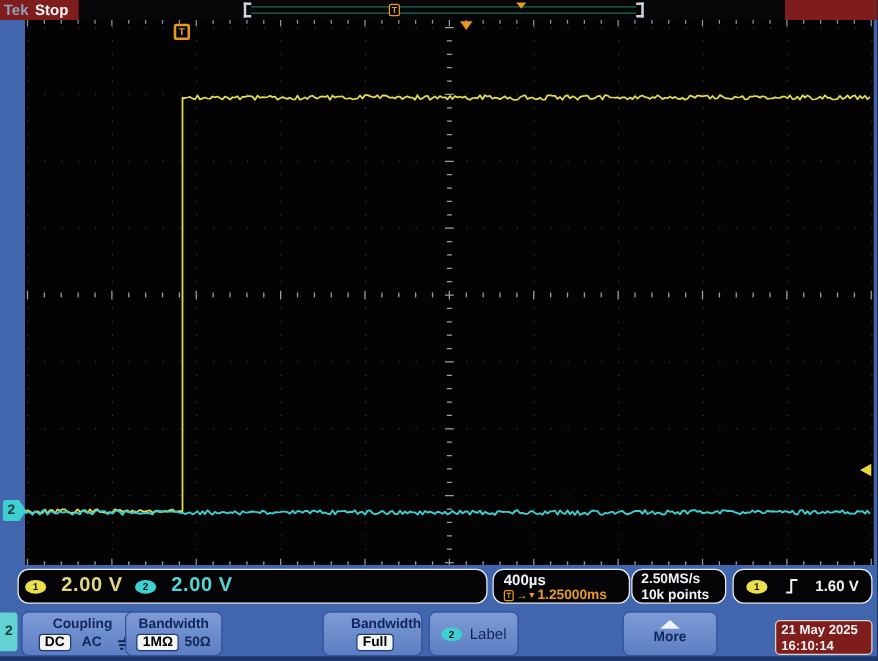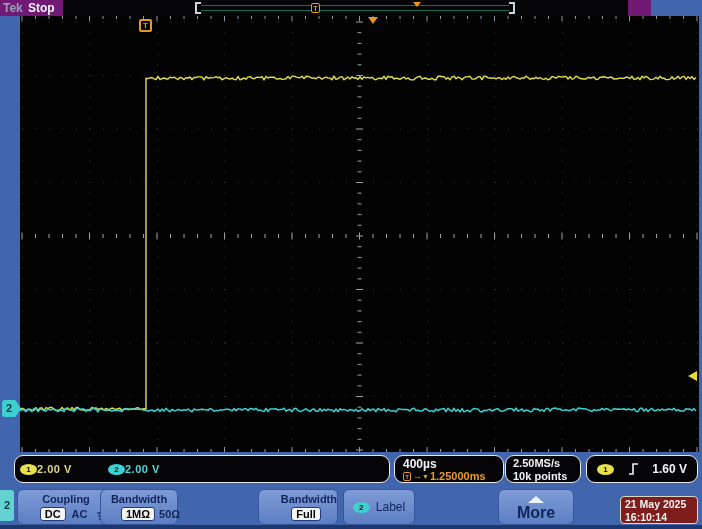--- a/index.html
+++ b/index.html
@@ -2,21 +2,21 @@
 <html><head>
 <meta charset="utf-8">
 <style>
   * { margin:0; padding:0; box-sizing:border-box; }
   html,body { background:#222; }
   .screen {
     position:relative; width:702px; height:529px; overflow:hidden;
     background:#4166ae; font-family:"Liberation Sans", sans-serif;
   }
   
-  .topbar { position:absolute; left:0; top:0; width:651px; height:16px; background:#701a75; }
+  .topbar { position:absolute; left:0; top:0; width:702px; height:16px; background:#7f1d1d; }
   .tek-logo { position:absolute; left:3px; top:1px; font-size:12px; font-weight:bold; color:#93a0b8; }
   .run-status { position:absolute; left:28px; top:1px; font-size:12px; font-weight:bold; color:#f2f4f8; }
   .record-strip { position:absolute; left:63px; top:0; width:565px; height:16px; background:#060608; }
   .record-bar { position:absolute; left:132px; top:2px; width:320px; height:12px; }
   .bracket { position:absolute; top:0; width:6px; height:12px; border:2px solid #cdd4de; }
   .bracket.left  { left:0; border-right:none; }
   .bracket.right { right:0; border-left:none; }
   .rec-line { position:absolute; left:6px; right:6px; height:1px; background:#1e6a4e; }
   .rec-line.l1 { top:3px; } .rec-line.l2 { top:8px; }
   .t-box { border:1px solid #e89820; border-radius:2px; color:#e89820; background:#050505;
@@ -41,54 +41,54 @@
              clip-path:polygon(0 0, 70% 0, 100% 50%, 70% 100%, 0 100%); }
   
   .readout-strip { position:absolute; left:0; top:452px; width:702px; height:35px; background:#4166ae; }
   .ro-box { position:absolute; top:3px; height:28px; background:#050507; border:1px solid #e7eaef;
             border-radius:9px; color:#f0f2f6; font-size:11px; font-weight:bold; }
   .ro-channels { left:14px; width:376px; display:flex; align-items:center; padding-left:5px; }
   .ch-group { display:flex; align-items:center; width:88px; }
   .badge { display:inline-block; width:17px; height:11px; border-radius:50%;
            color:#111; font-size:8px; font-weight:bold; text-align:center; line-height:11px; }
   .badge.yellow { background:#e8e04c; } .badge.cyan { background:#3ed0d0; }
-  .ch-val { font-size:11px; letter-spacing:0.5px; }
+  .ch-val { margin-left:12px; font-size:16px; letter-spacing:0.5px; }
   .ch1-val { color:#ded884; } .ch2-val { color:#54d6d6; }
   .ro-horiz { left:394px; width:110px; padding:1px 0 0 8px; }
   .ro-horiz .line1 { font-size:12px; }
   .delay-line { display:flex; align-items:center; color:#e89b28; font-size:11px; margin-top:-1px; }
   .delay-t { width:8px; height:9px; font-size:6px; line-height:8px; margin-right:1px; }
   .delay-arrow { font-size:9px; margin:0 0 0 1px; } .delay-tri { font-size:7px; margin-right:1px; }
   .ro-acq { left:505px; width:76px; padding:1px 0 0 7px; line-height:13px; }
   .ro-trig { left:586px; width:112px; display:flex; align-items:center; padding:0 10px; justify-content:space-between; }
   .ro-trig .level { font-size:12px; }
   
   .menu-bar { position:absolute; left:0; top:487px; width:702px; height:42px; background:#4166ae; }
   .menu-bar::after { content:""; position:absolute; left:0; bottom:0; width:702px; height:4px; background:#1d386e; }
   .side-tab { position:absolute; left:0; top:3px; width:14px; height:31px; background:#62d2d2;
               color:#073a42; font-size:11px; font-weight:bold; text-align:center; line-height:31px;
               border-radius:0 3px 3px 0; }
   .menu-btn { position:absolute; top:2px; height:36px; border-radius:6px;
               background:linear-gradient(#7e9bd6,#5c7ec2); border:1px solid #34549c;
               color:#10255c; text-align:center; }
   .btn-title { font-size:11px; font-weight:bold; padding-top:3px; }
-  .opts { display:flex; align-items:center; justify-content:space-evenly; padding:2px 4px 0 20px; }
+  .opts { display:flex; align-items:center; justify-content:space-evenly; padding:2px 4px 0 8px; }
   .opt { font-size:11px; font-weight:bold; padding:0 4px; }
   .opt.sel { background:#f4f4f4; color:#000; border-radius:3px; border:1px solid #203a7a; }
   .btn-coupling { left:17px; width:98px; }
   .btn-impedance { left:100px; width:78px; }
   .btn-invert { left:180px; width:78px; }
   .btn-bandwidth { left:258px; width:80px;text-align:right; }
   .btn-label { left:343px; width:72px; display:flex; align-items:center; justify-content:center; gap:6px; }
   .btn-label .lbl { font-size:12px; font-weight:normal; }
   .btn-more { left:498px; width:76px; }
   .more-caret { width:0; height:0; margin:6px auto 1px auto;
                 border-left:8px solid transparent; border-right:8px solid transparent;
                 border-bottom:7px solid #eef2f8; }
-  .more-text { font-size:16px; font-weight:bold; }
+  .more-text { font-size:11px; font-weight:bold; }
   .datetime { position:absolute; left:620px; top:9px; width:78px; height:28px; background:#7f1d1d;
               border:1px solid #ded6c2; border-radius:4px; color:#f2f2f2;
               font-size:10.5px; font-weight:bold; line-height:13px; padding:1px 0 0 4px; }
   svg { display:block; }
 </style>
 </head>
 <body>
 
 <div class="screen">
 

